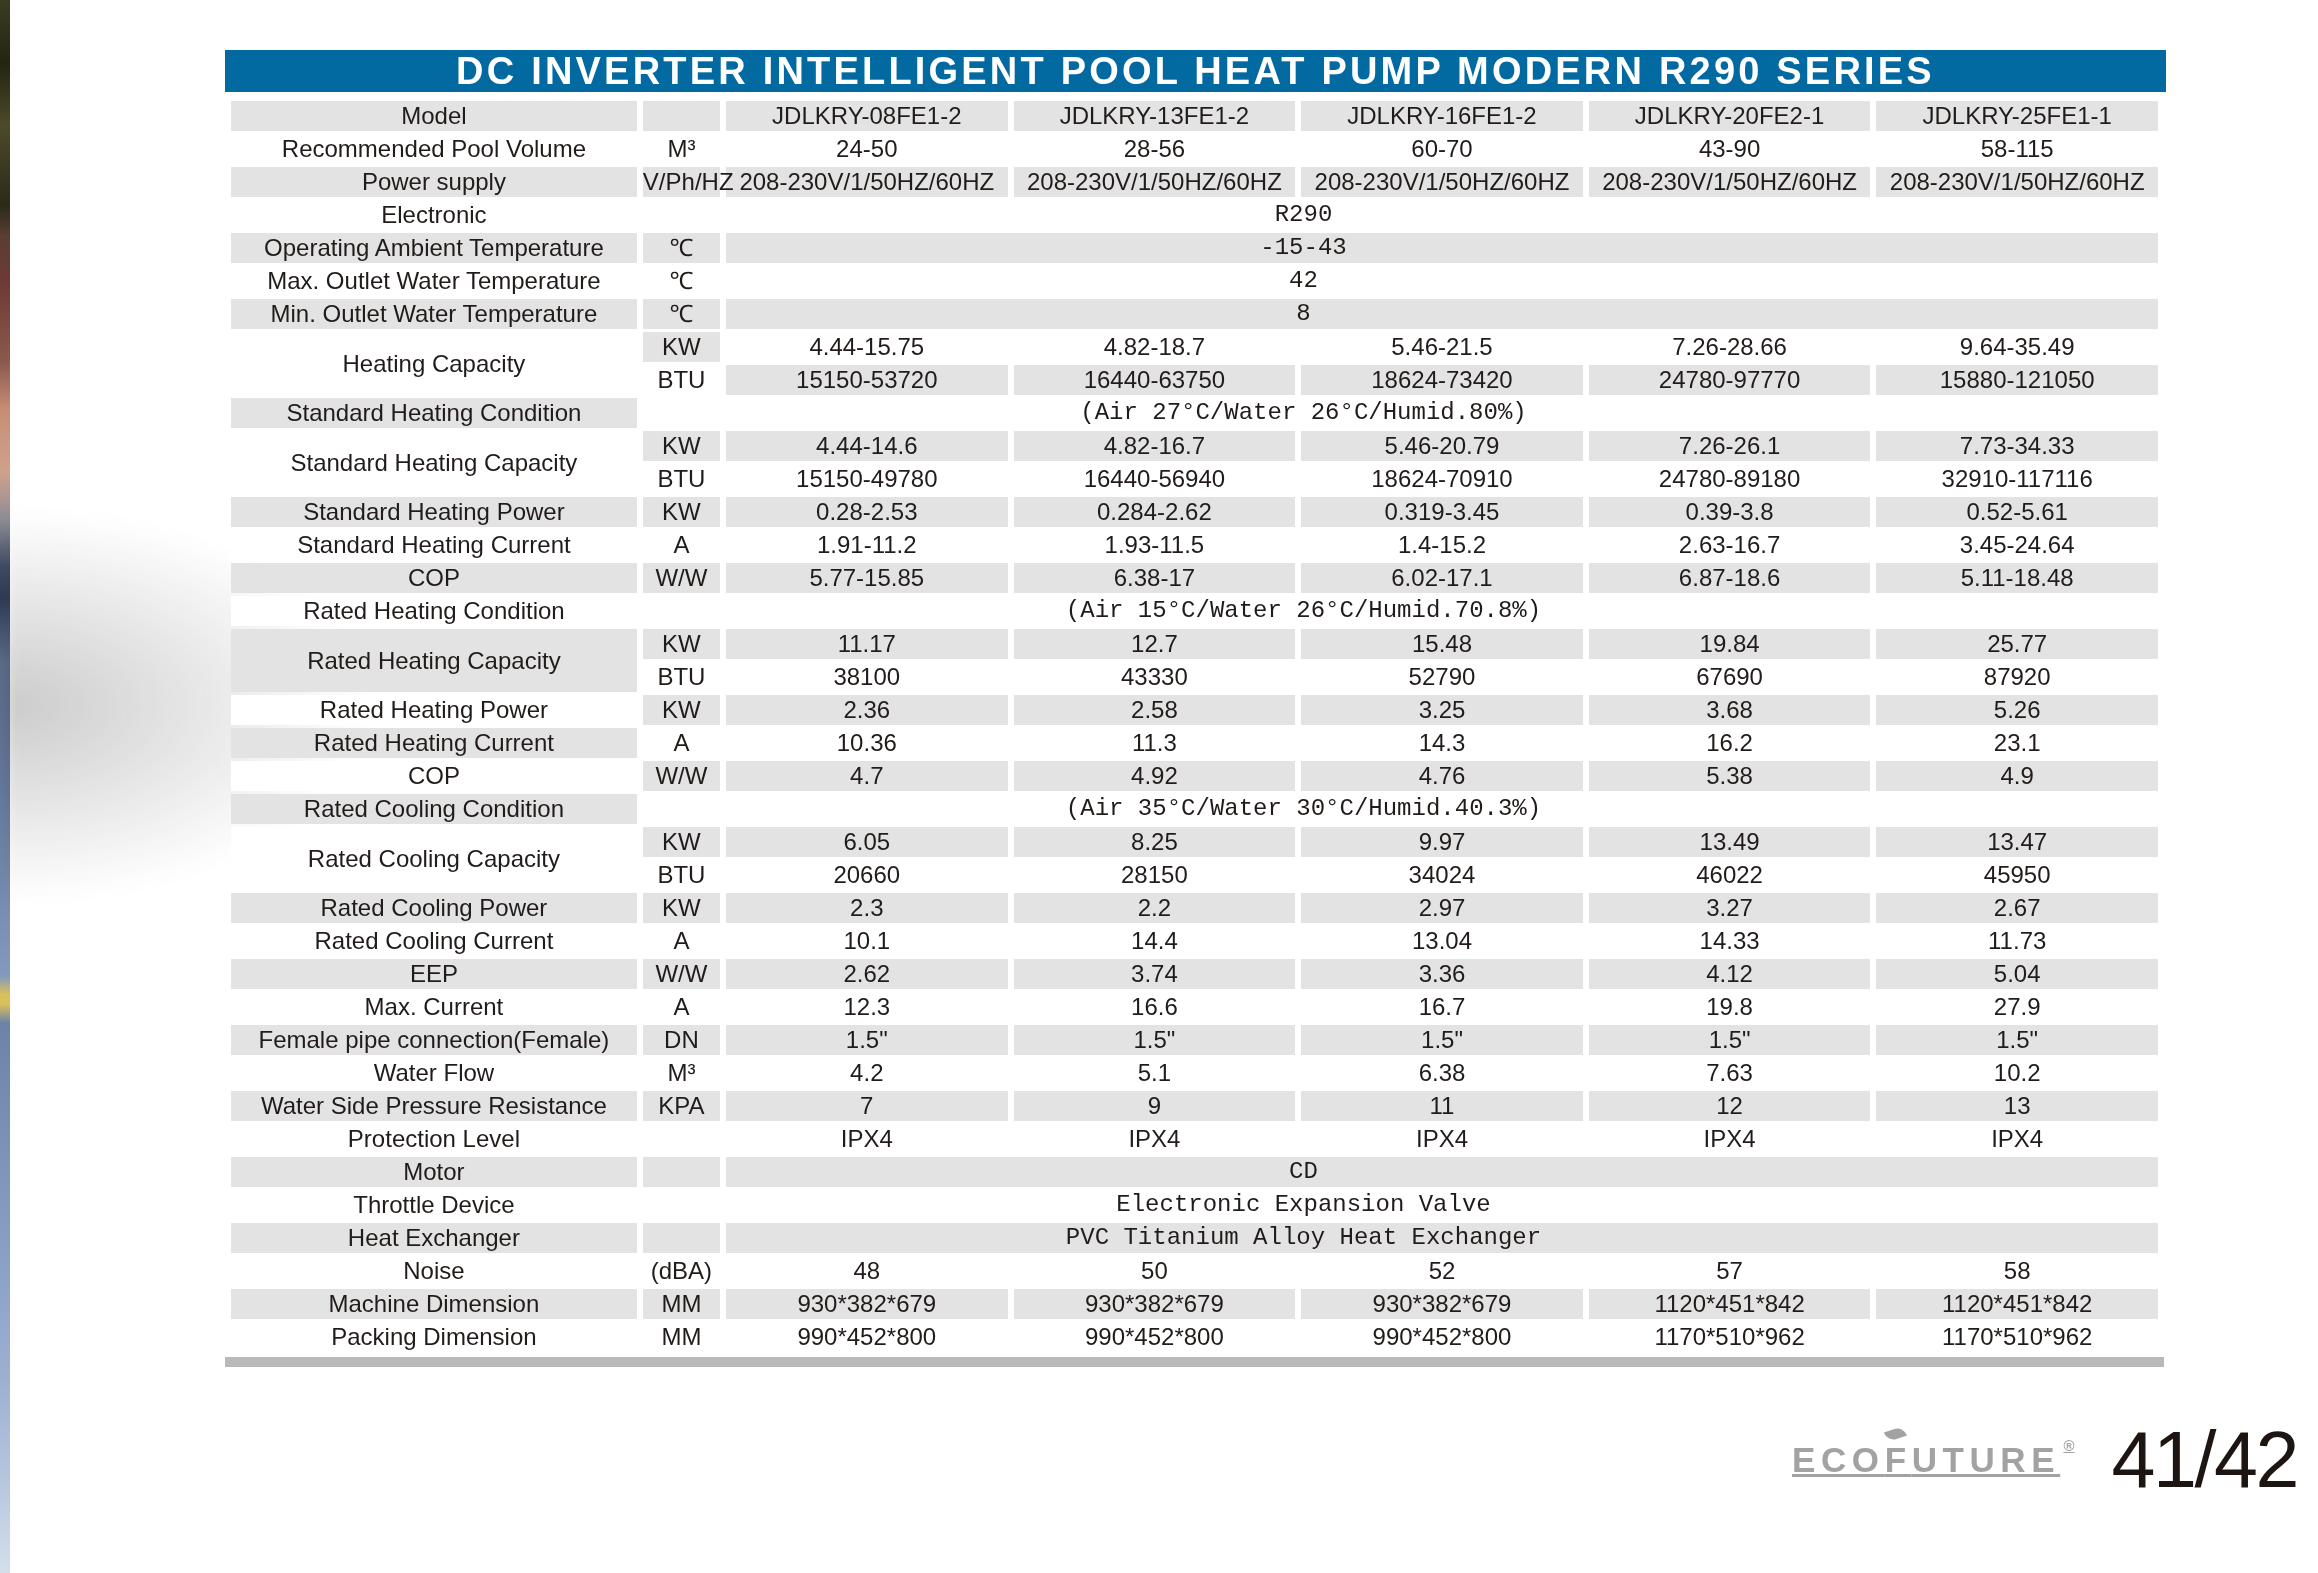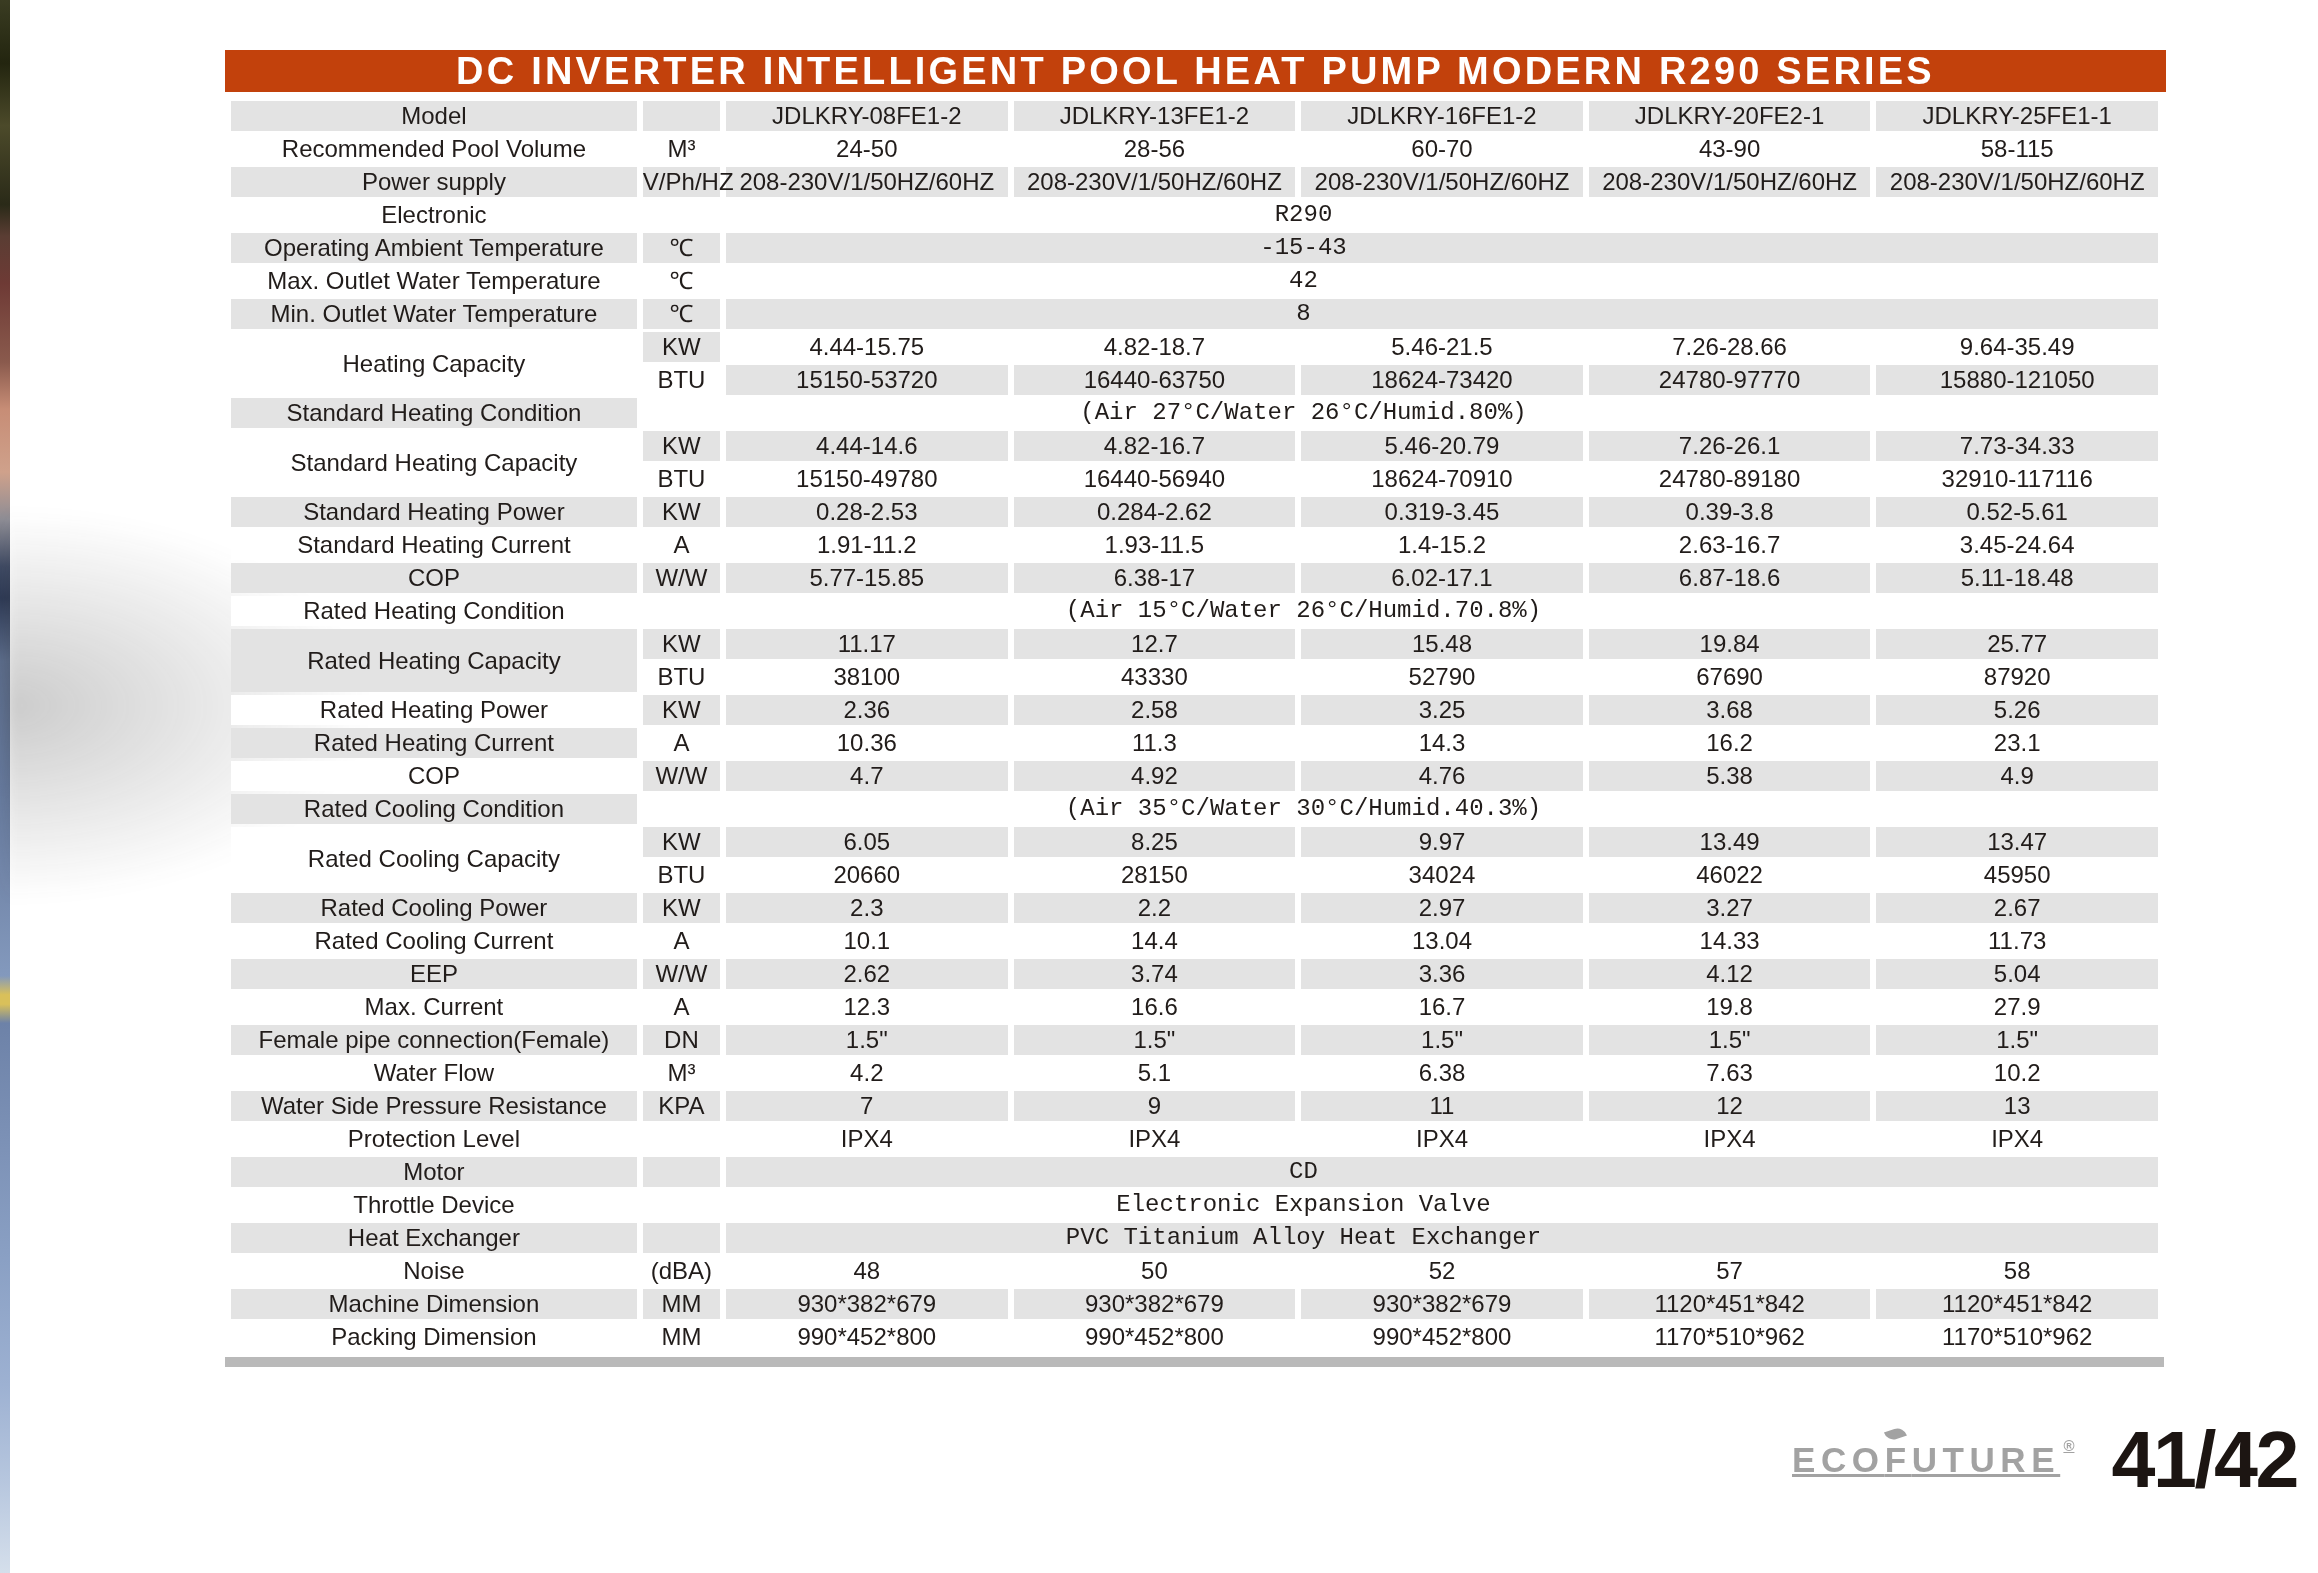--- a/index.html
+++ b/index.html
@@ -19,21 +19,21 @@
       #7b90b5 72%, #8aa0c4 80%, #9db1d2 88%, #b6c6de 94%, #d5dfeb 100%);
   }
   
   .curl-shadow{
     position:absolute;left:4.8px;top:481px;width:417px;height:449px;
     background:radial-gradient(ellipse at 0% 50%, rgba(55,55,55,0.26), rgba(55,55,55,0) 62%);
     filter:blur(6.4px);pointer-events:none;
   }
   .sheet{position:absolute;left:225px;top:50px;width:1941px;}
   .title-bar{
-    height:42px;background:#c2410c;color:#ffffff;
+    height:42px;background:#0369a1;color:#ffffff;
     display:flex;align-items:center;justify-content:center;
     font-weight:bold;font-size:38px;letter-spacing:3.2px;white-space:nowrap;
   }
   table.spec{
     margin-top:6.4px;width:1939px;table-layout:fixed;
     border-collapse:separate;border-spacing:6.4px 3.2px;
   }
   table.spec td{
     height:30px;padding:0;text-align:center;vertical-align:middle;
     font-size:24px;line-height:1;color:#211c1a;white-space:nowrap;
@@ -51,21 +51,21 @@
     color:#a2a2a2;font-weight:bold;font-size:35px;letter-spacing:5.6px;
     display:flex;align-items:center;position:relative;white-space:nowrap;text-decoration:underline;
   }
   .f-wrap{position:relative;display:inline-block;}
   .leaf{
     position:absolute;top:-11.2px;left:0px;width:21px;height:10.4px;
     background:#a2a2a2;border-radius:0 13px 0 13px;transform:rotate(-18deg);
   }
   .reg{font-size:15px;letter-spacing:0;align-self:flex-start;margin-top:-3.2px;margin-left:3.2px;}
   .page-num{
-    margin-left:37px;font-weight:bold;font-size:79px;letter-spacing:-2.4px;
+    margin-left:37px;font-weight:normal;font-size:79px;letter-spacing:-2.4px;
     color:#1c1512;font-style:normal;
   }
 </style>
 </head>
 <body>
 
 <div class="photo-strip"></div>
 <div class="curl-shadow"></div>
 
 <div class="sheet">

